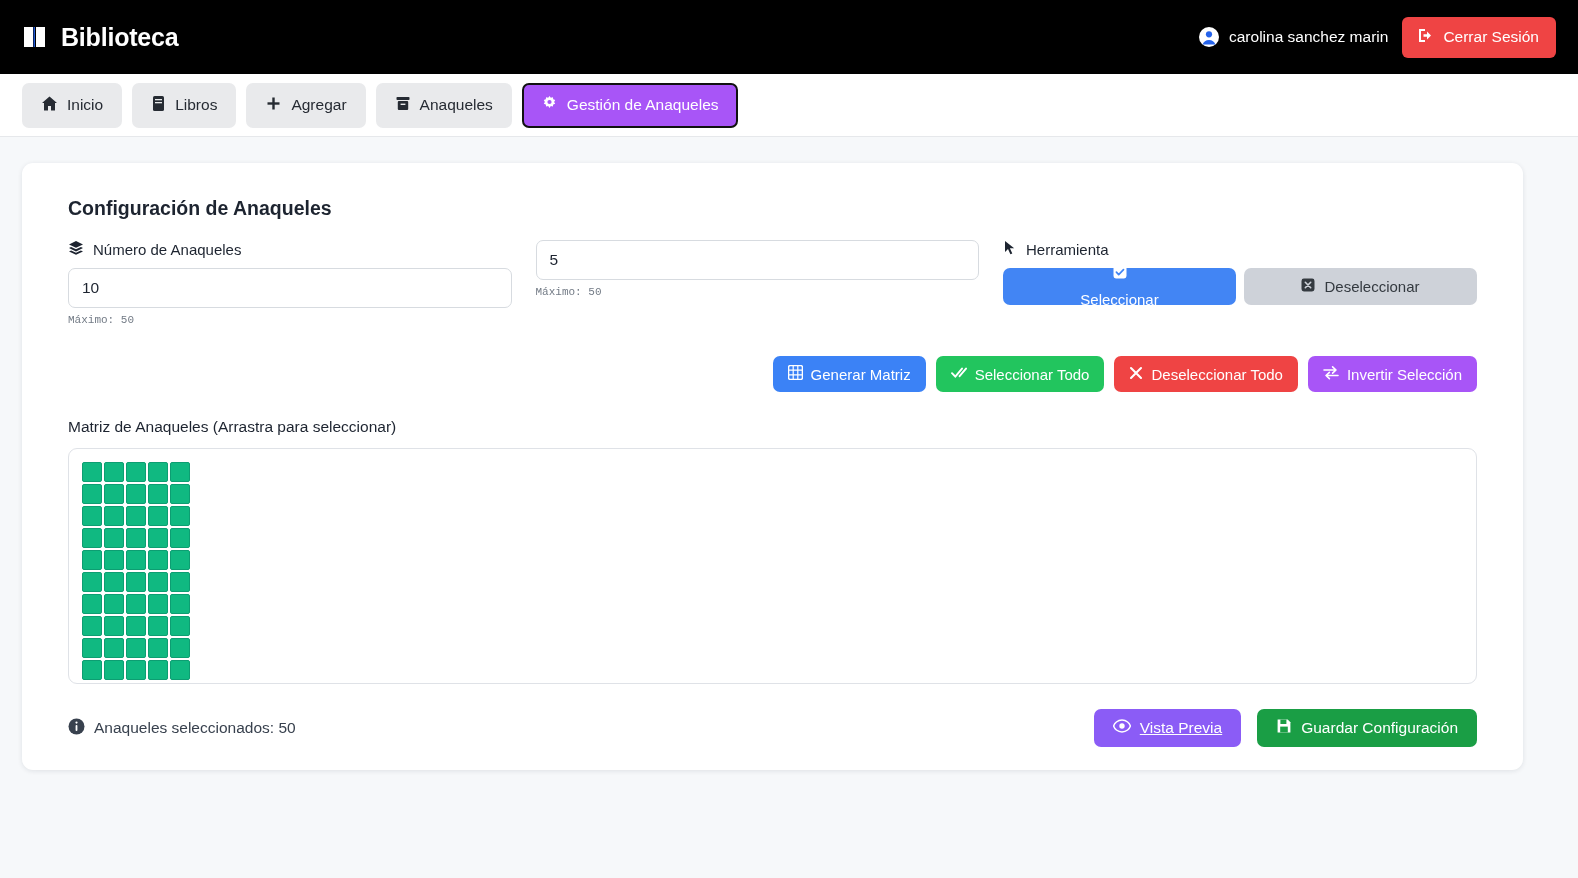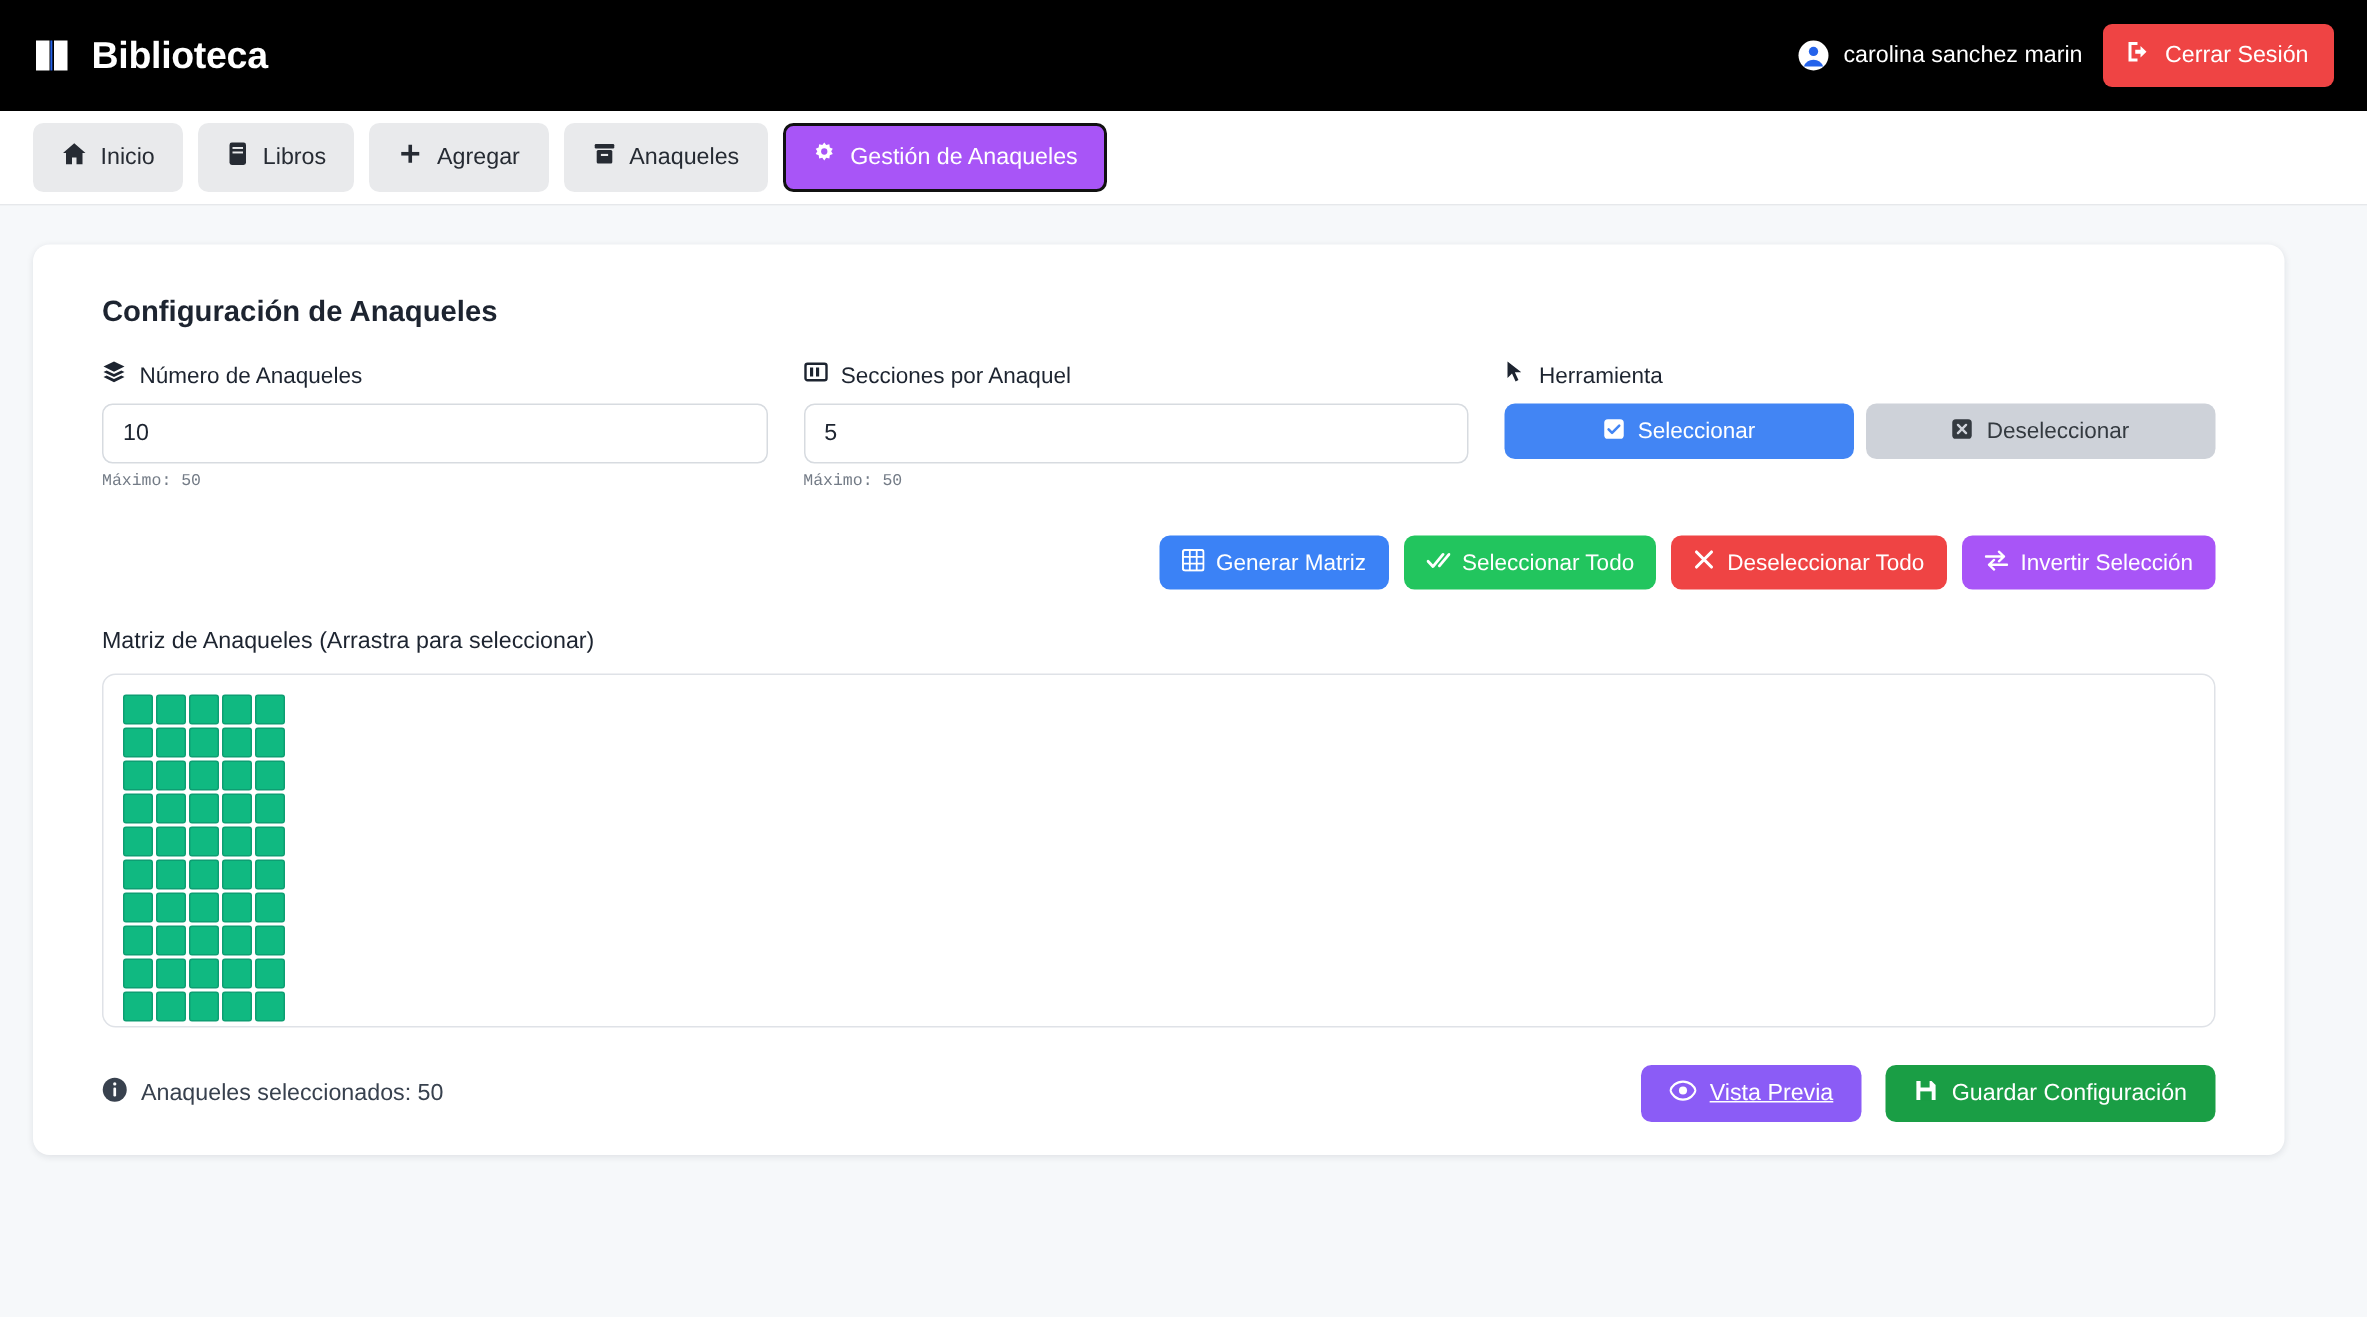--- a/index.html
+++ b/index.html
@@ -155,21 +155,21 @@
     border: none;
     border-radius: 7px;
     font-size: 15px;
     display: flex;
     align-items: center;
     justify-content: center;
     gap: 9px;
     cursor: pointer;
     font-family: "Liberation Sans", sans-serif;
   }
-  .tool-btn.primary { background: #4285f4; color: #ffffff; }
+  .tool-btn.primary { background: #4285f4; color: #ffffff; flex-direction: column; }
   .tool-btn.secondary { background: #ced2d9; color: #343a40; }
 
   
   .actions {
     display: flex;
     gap: 10px;
     padding: 0 22px;
     margin-top: 30px;
     justify-content: flex-end;
   }
@@ -359,30 +359,20 @@
                 <path d="M1 11.4l7 3.4 7-3.4-2.1-1L8 12.7l-4.9-2.3z" fill="#1d2430"></path>
               </svg>
           </span>
           <span>Número de Anaqueles</span>
         </div>
         <input class="cfg-input" type="text" value="10" style="">
         <div class="cfg-hint">Máximo: 50</div>
       </div>
 
       <div class="cfg-col">
-        <div class="cfg-label">
-          <span>
-            <svg width="16" height="16" viewBox="0 0 16 16">
-                <rect x="1" y="2.5" width="14" height="11" rx="1.4" fill="none" stroke="#1d2430" stroke-width="1.6"></rect>
-                <rect x="4" y="5" width="2.1" height="6" fill="#1d2430"></rect>
-                <rect x="8" y="5" width="2.1" height="6" fill="#1d2430"></rect>
-              </svg>
-          </span>
-          <span>Secciones por Anaquel</span>
-        </div>
         <input class="cfg-input" type="text" value="5" style="">
         <div class="cfg-hint">Máximo: 50</div>
       </div>
 
       <div class="cfg-col tool">
         <div class="cfg-label">
           <span>
             <svg width="14" height="16" viewBox="0 0 14 16">
                 <path d="M2 1l9.2 7.2H6.9l2.4 5.2-1.9.9-2.4-5.3L2 12z" fill="#1d2430"></path>
               </svg>

